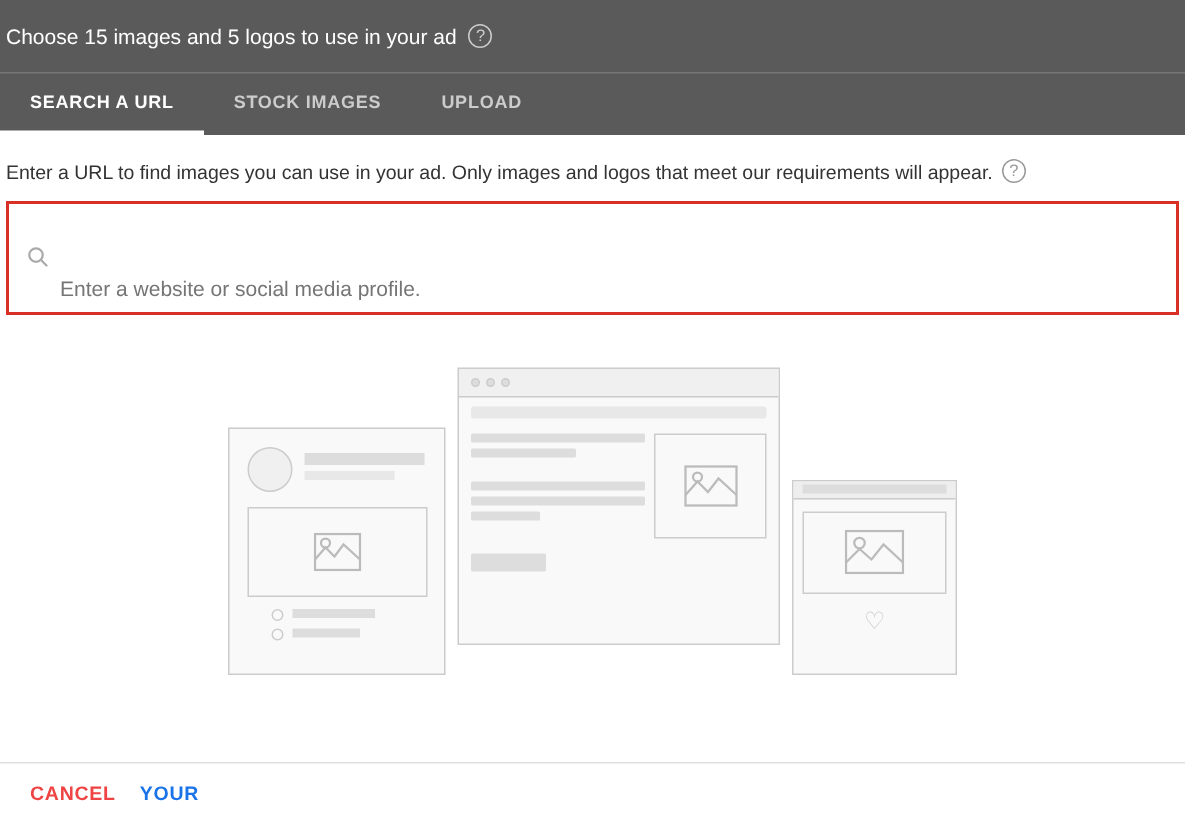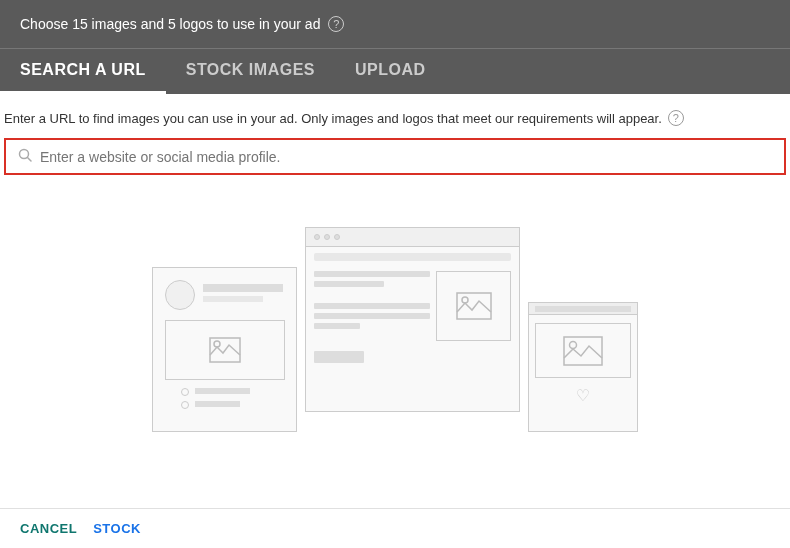--- a/index.html
+++ b/index.html
@@ -10,21 +10,21 @@
       height: 548px;
       overflow: hidden;
       display: flex;
       flex-direction: column;
     }
 
     
     .header {
       background: #5a5a5a;
       color: #fff;
-      padding: 16px 20px;
+      padding: 16px 4px;
       display: flex;
       align-items: center;
       gap: 8px;
       font-size: 14px;
     }
     .header-title {
       font-size: 14px;
       font-weight: normal;
     }
     .help-icon {
@@ -42,21 +42,21 @@
 
     
     .tabs {
       background: #5a5a5a;
       display: flex;
       border-top: 1px solid #777;
     }
     .tab {
       padding: 12px 20px;
       color: #ccc;
-      font-size: 16px;
+      font-size: 12px;
       font-weight: bold;
       cursor: pointer;
       letter-spacing: 0.5px;
       text-transform: uppercase;
       border-bottom: 3px solid transparent;
       white-space: nowrap;
     }
     .tab.active {
       color: #fff;
       border-bottom: 3px solid #fff;
@@ -95,20 +95,21 @@
       color: #aaa;
       font-size: 14px;
     }
     .search-input {
       border: none;
       outline: none;
       font-size: 14px;
       color: #4d7c0f;
       width: 100%;
       background: transparent;
+      margin-top: 40px;
     }
 
     
     .illustration {
       flex: 1;
       display: flex;
       align-items: center;
       justify-content: center;
       padding: 10px 0;
     }
@@ -338,21 +339,21 @@
     }
     .footer-btn {
       font-size: 13px;
       font-weight: bold;
       background: none;
       border: none;
       cursor: pointer;
       letter-spacing: 0.5px;
     }
     .cancel-btn {
-      color: #0f766e;
+      color: #ef4444;
     }
     .save-btn {
       color: #1a73e8;
     }
   </style>
 </head>
 <body>
 
 <div class="header">
   <span class="header-title">Choose 15 images and 5 logos to use in your ad</span>
@@ -442,15 +443,15 @@
         </div>
         <div class="heart-icon">♡</div>
       </div>
     </div>
   </div>
 </div>
 
 <div class="footer">
   <div class="footer-actions">
     <button class="footer-btn cancel-btn">CANCEL</button>
-    <button class="footer-btn save-btn">STOCK</button>
+    <button class="footer-btn save-btn">YOUR</button>
   </div>
 </div>
 
 </body></html>

